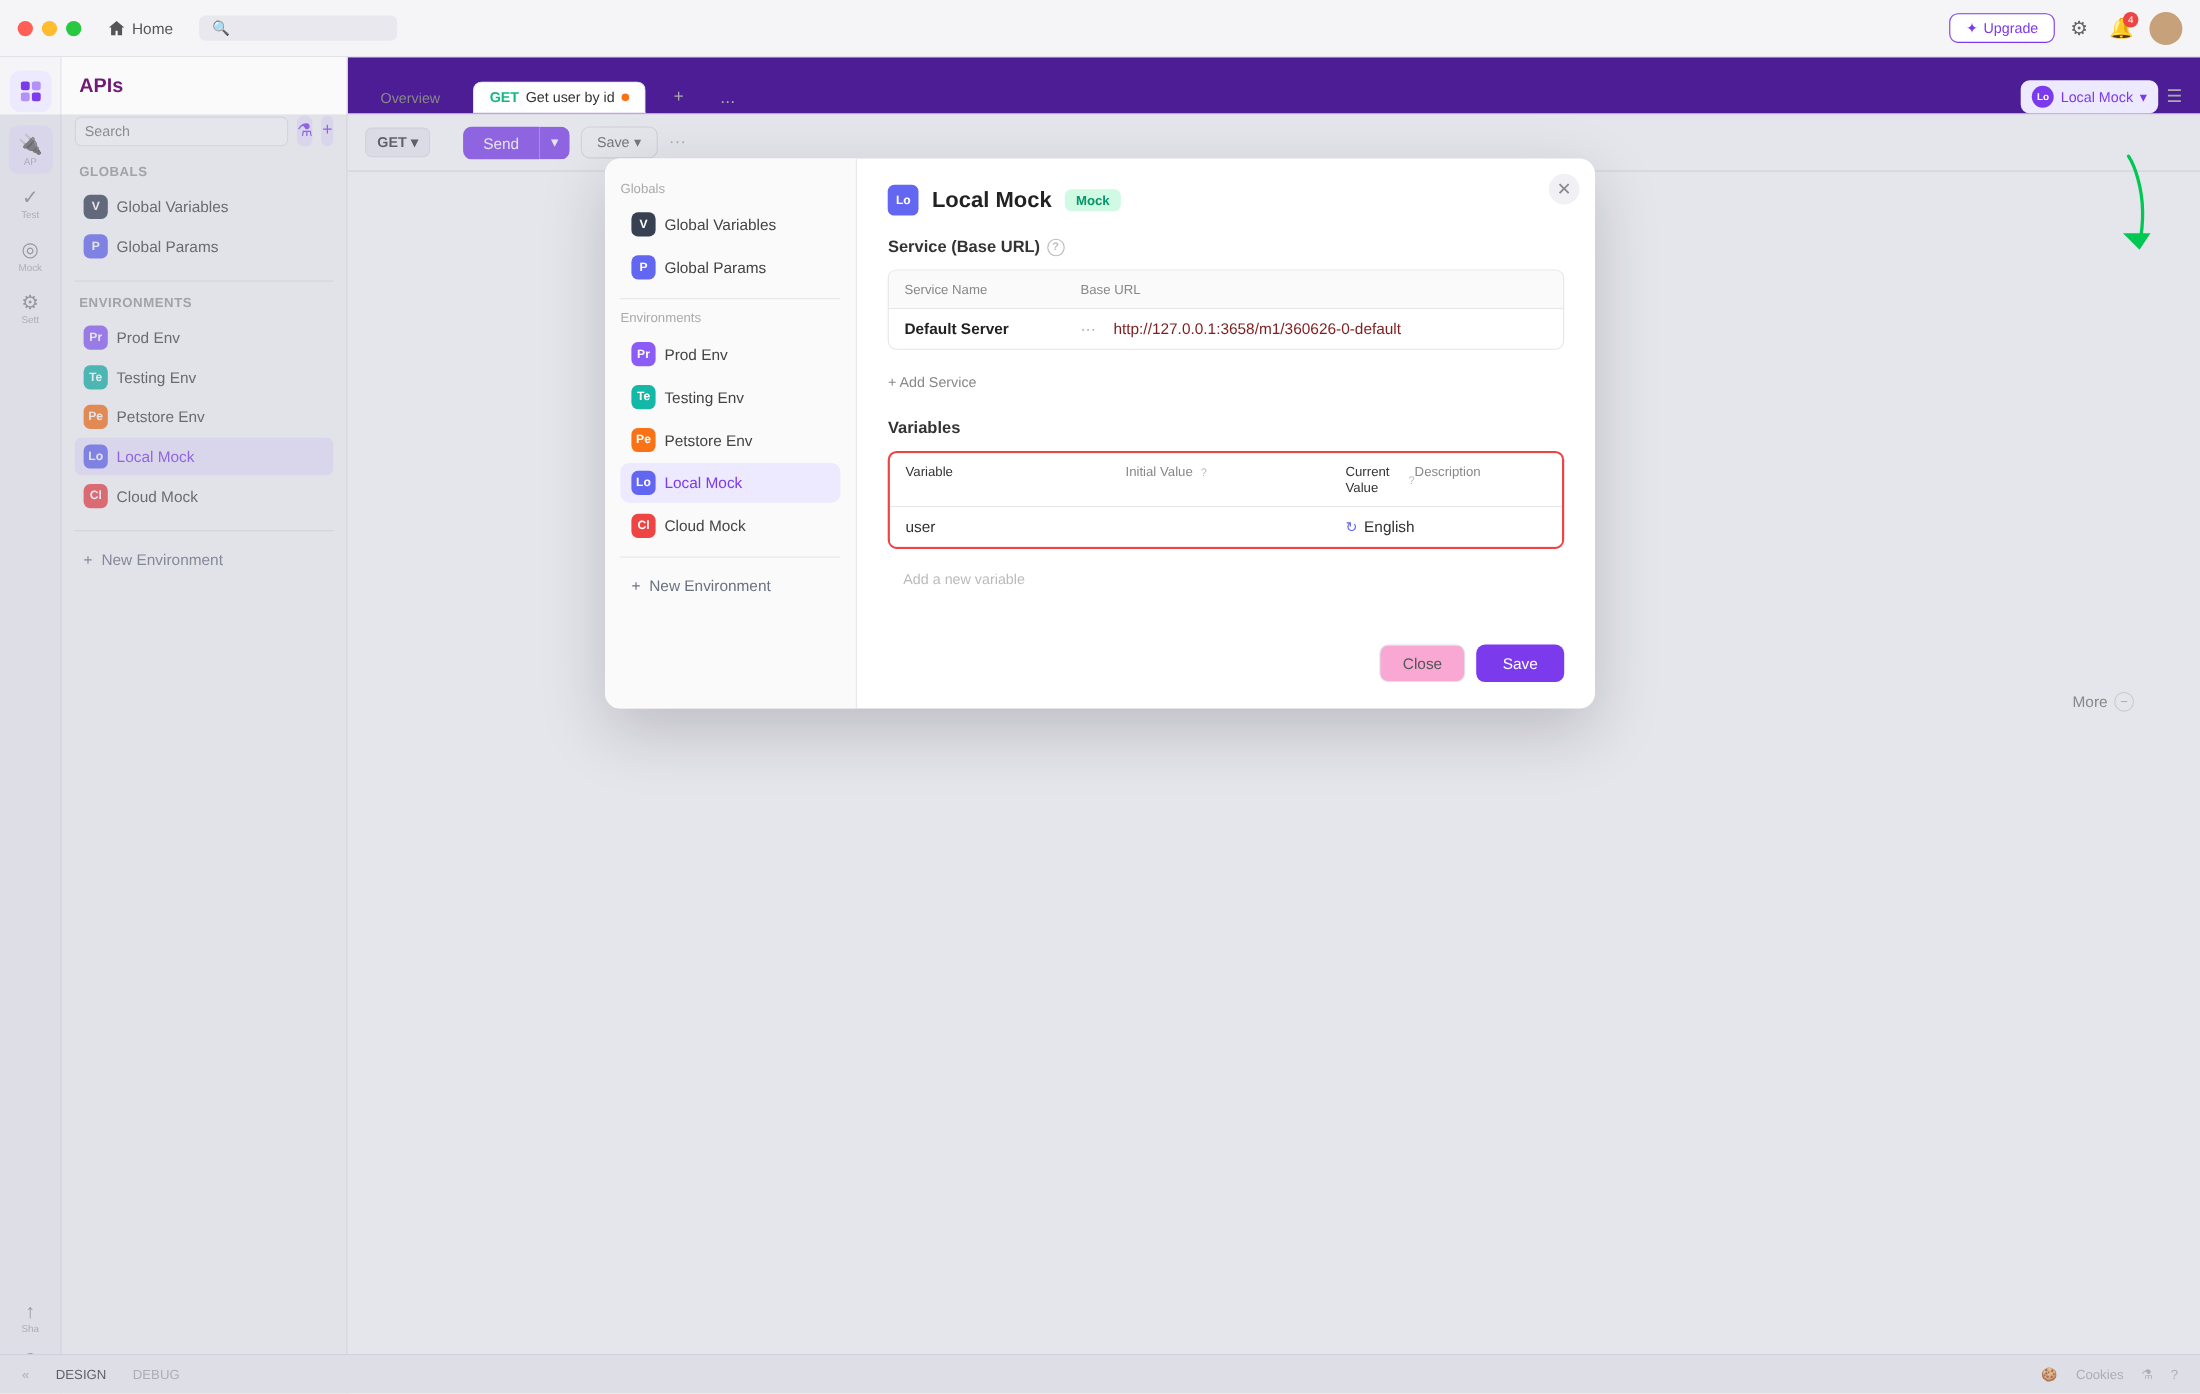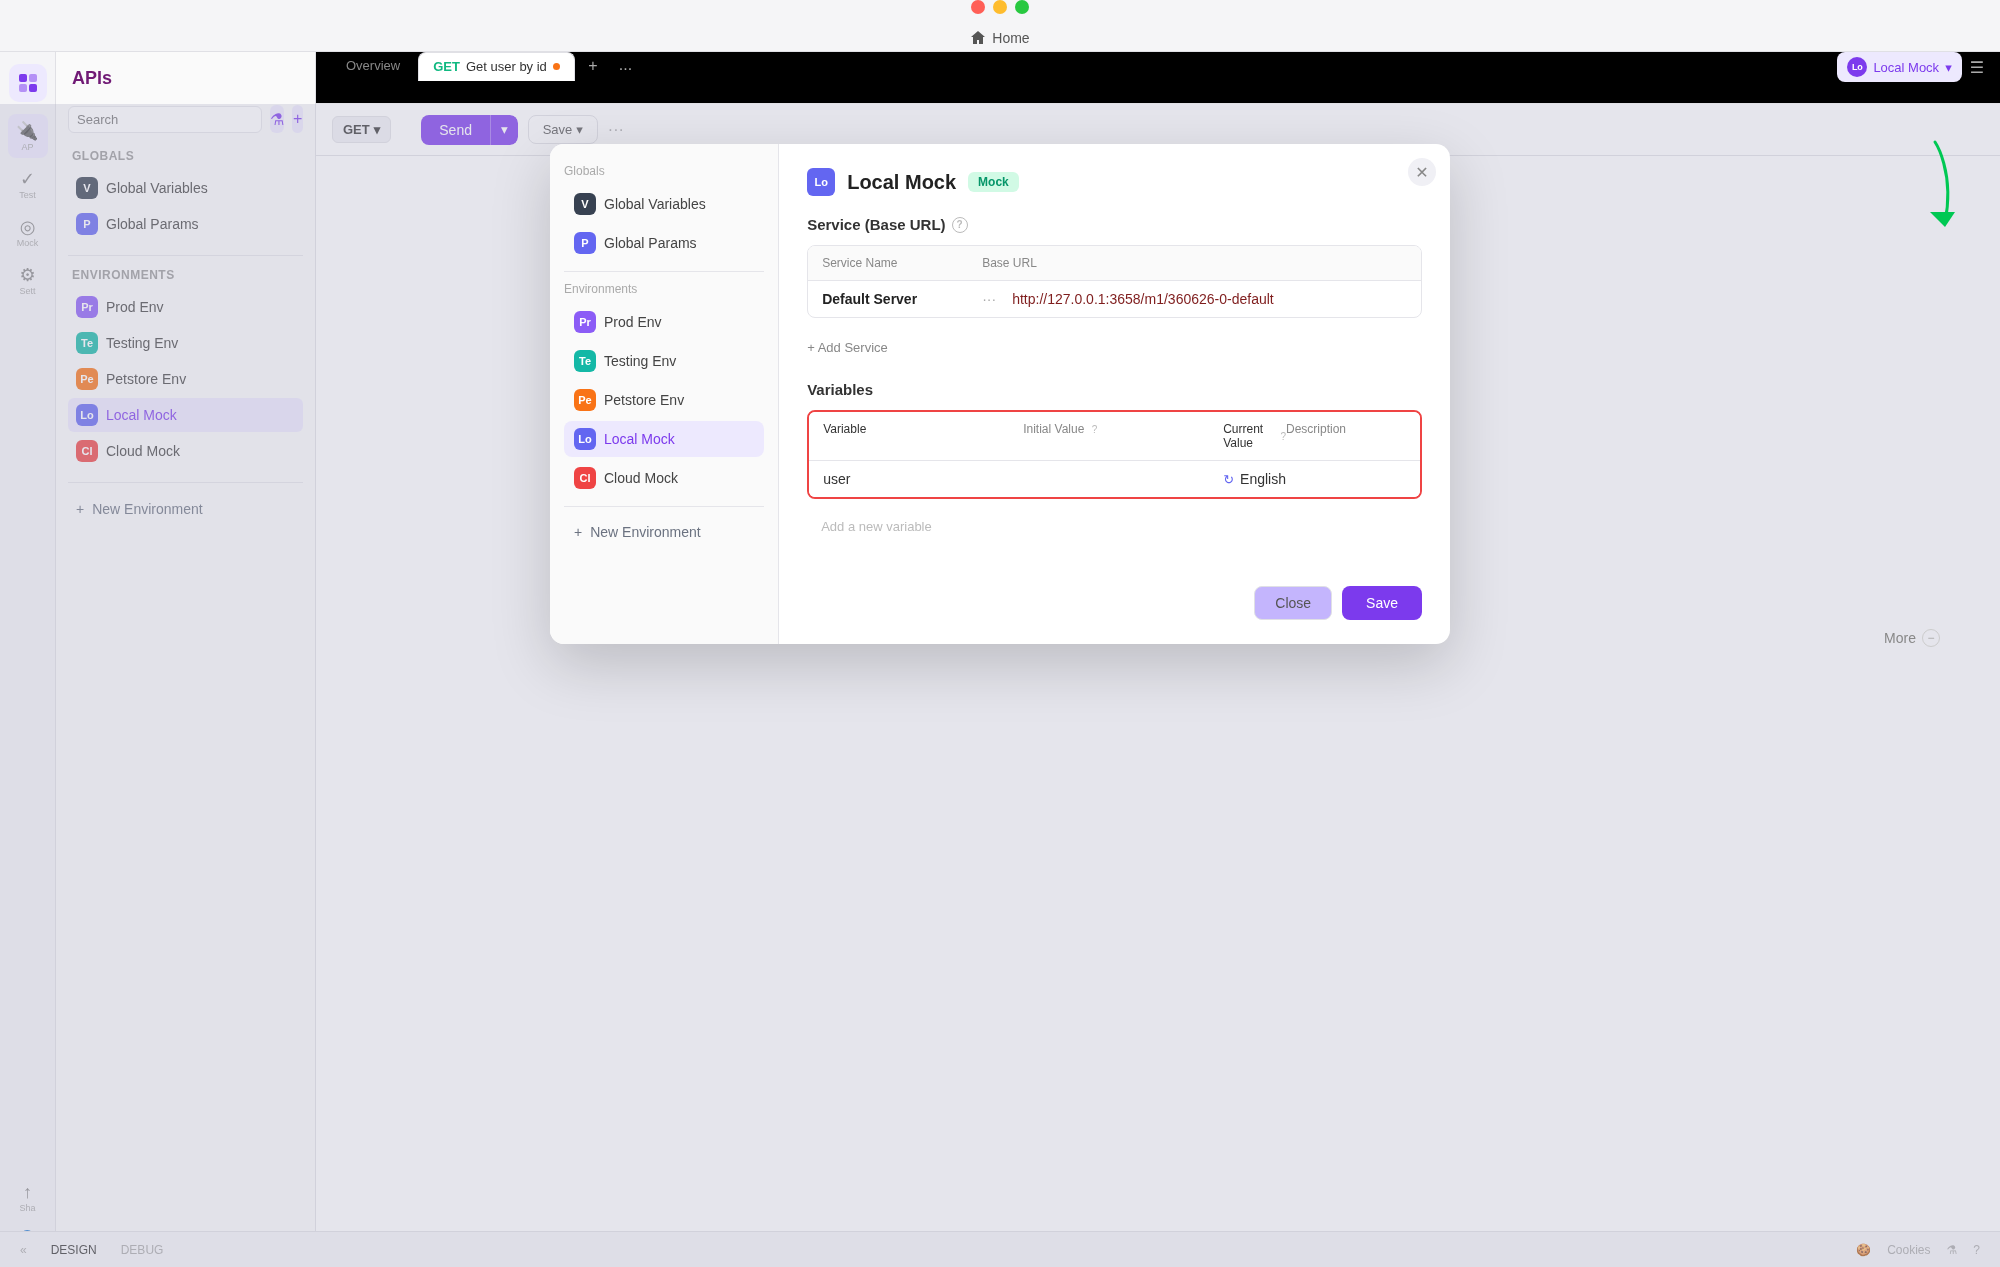--- a/index.html
+++ b/index.html
@@ -7,21 +7,20 @@
 
     
     .titlebar {
       height: 52px;
       background: #f5f5f7;
       display: flex;
       align-items: center;
       padding: 0 16px;
       gap: 12px;
       border-bottom: 1px solid #e0e0e5;
-      flex-direction: column;
     }
     .traffic-lights { display: flex; gap: 8px; align-items: center; }
     .tl { width: 14px; height: 14px; border-radius: 50%; }
     .tl-red { background: #ff5f57; }
     .tl-yellow { background: #febc2e; }
     .tl-green { background: #28c840; }
     .titlebar-home { display: flex; align-items: center; gap: 6px; padding: 4px 12px; color: #555; font-size: 14px; }
     .titlebar-home svg { width: 16px; height: 16px; }
     .titlebar-search { background: #e8e8ee; border-radius: 6px; padding: 4px 12px; width: 180px; color: #aaa; font-size: 13px; }
     .titlebar-right { margin-left: auto; display: flex; align-items: center; gap: 14px; }
@@ -81,24 +80,24 @@
     .new-env-item { display: flex; align-items: center; gap: 8px; padding: 6px 8px; cursor: pointer; font-size: 14px; color: #6b7280; }
 
     
     .main-content { flex: 1; display: flex; flex-direction: column; background: #fff; overflow: hidden; }
 
     
     .tab-bar {
       height: 52px;
       border-bottom: 1px solid #e0e0e5;
       display: flex;
-      align-items: flex-start;
+      align-items: flex-end;
       padding: 0 16px;
-      gap: 4px;
-      background: #000000;
+      gap: 16px;
+      background: #4c1d95;
     }
     .tab { display: flex; align-items: center; gap: 6px; padding: 6px 14px; border-radius: 8px 8px 0 0; font-size: 13px; cursor: pointer; color: #888; }
     .tab.active { background: white; color: #333; border: 1px solid #e0e0e5; border-bottom: 1px solid white; }
     .tab-method { font-weight: 600; }
     .tab-method.get { color: #10b981; }
     .tab-dot { width: 7px; height: 7px; border-radius: 50%; background: #f97316; }
     .tab-add { width: 28px; height: 28px; display: flex; align-items: center; justify-content: center; border-radius: 6px; color: #aaa; cursor: pointer; font-size: 16px; }
     .tab-more { color: #aaa; cursor: pointer; padding: 4px 8px; }
     .tab-bar-right { margin-left: auto; display: flex; align-items: center; gap: 8px; }
     .env-selector { display: flex; align-items: center; gap: 6px; background: #ede9fe; border-radius: 8px; padding: 5px 10px; font-size: 13px; color: #7c3aed; cursor: pointer; }
@@ -203,21 +202,21 @@
     .vars-row { display: flex; align-items: center; padding: 10px 14px; font-size: 14px; background: white; }
     .var-col-name { width: 200px; color: #333; }
     .var-col-initial { width: 200px; }
     .var-col-current { flex: 1; display: flex; align-items: center; gap: 6px; color: #333; }
     .var-col-desc { width: 120px; }
     .refresh-icon { color: #6366f1; font-size: 13px; }
 
     .add-var { font-size: 13px; color: #bbb; padding: 8px 14px; cursor: pointer; }
 
     .modal-footer { display: flex; justify-content: flex-end; gap: 10px; padding: 20px 28px 24px; }
-    .btn-close { background: #c4b5fd; border: 1px solid #e0e0e5; border-radius: 8px; padding: 8px 20px; font-size: 14px; color: #555; cursor: pointer; }
+    .btn-close { background: #f9a8d4; border: 1px solid #e0e0e5; border-radius: 8px; padding: 8px 20px; font-size: 14px; color: #555; cursor: pointer; }
     .btn-save { background: #7c3aed; color: white; border: none; border-radius: 8px; padding: 8px 24px; font-size: 14px; font-weight: 500; cursor: pointer; }
 
     
     .bottom-bar {
       height: 36px;
       background: #f5f5f7;
       border-top: 1px solid #e0e0e5;
       display: flex;
       align-items: center;
       padding: 0 20px;

